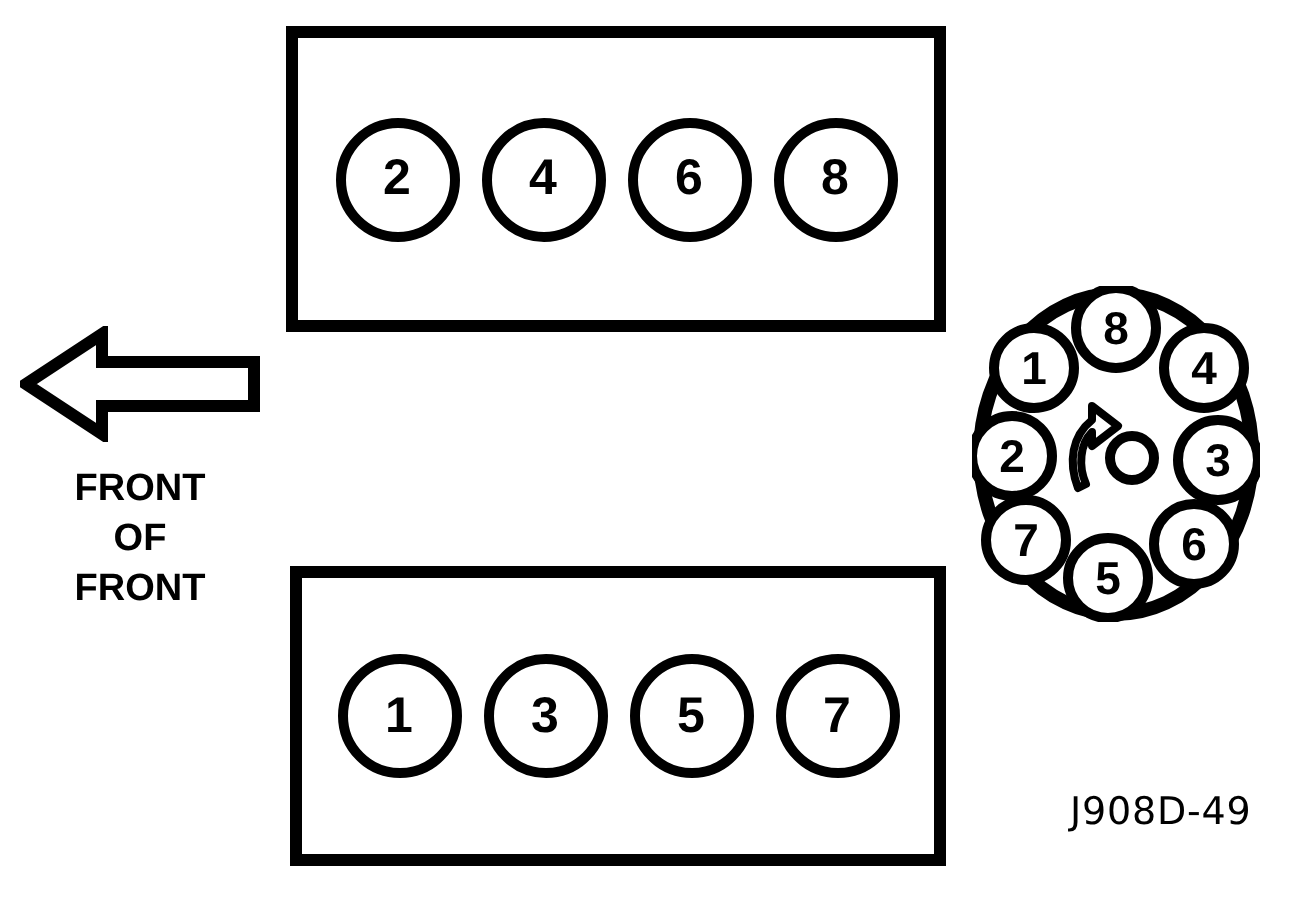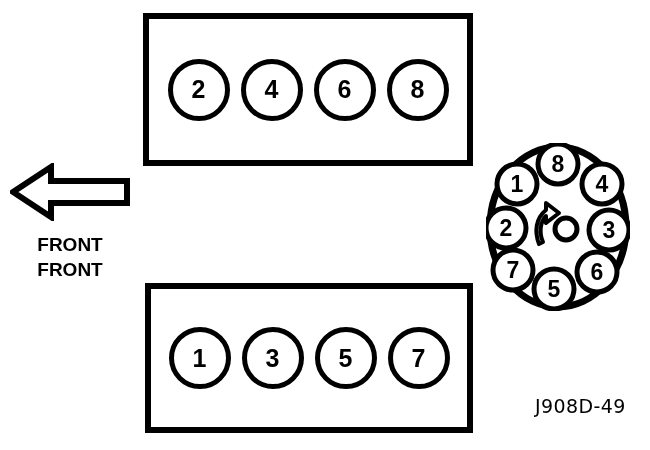--- a/index.html
+++ b/index.html
@@ -164,20 +164,21 @@
 
   <div id="center-text">
   </div>
 
   <svg id="front-arrow" viewBox="0 0 120 58">
     <polygon points="3,29 41,4 41,18 117,18 117,40 41,40 41,54" fill="#ffffff" stroke="#000000" stroke-width="6" stroke-linejoin="miter" stroke-miterlimit="10"></polygon>
   </svg>
 
   <div id="front-caption">
     <div>FRONT</div>
+    <div>OF</div>
     <div>FRONT</div>
   </div>
 
   <svg id="distributor" viewBox="0 0 144 168">
 
     <ellipse cx="72" cy="84" rx="68" ry="80" fill="#ffffff" stroke="#000000" stroke-width="7"></ellipse>
 
     <g>
 
       <g>

